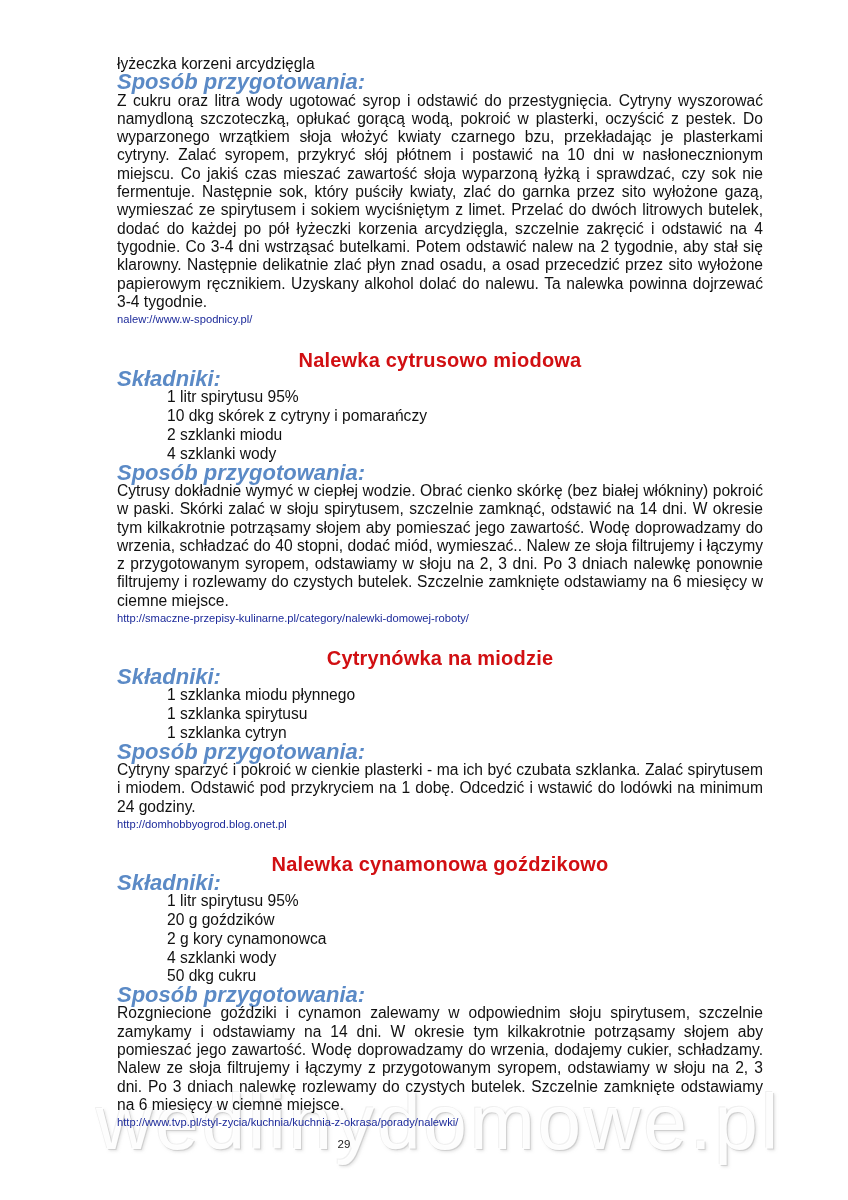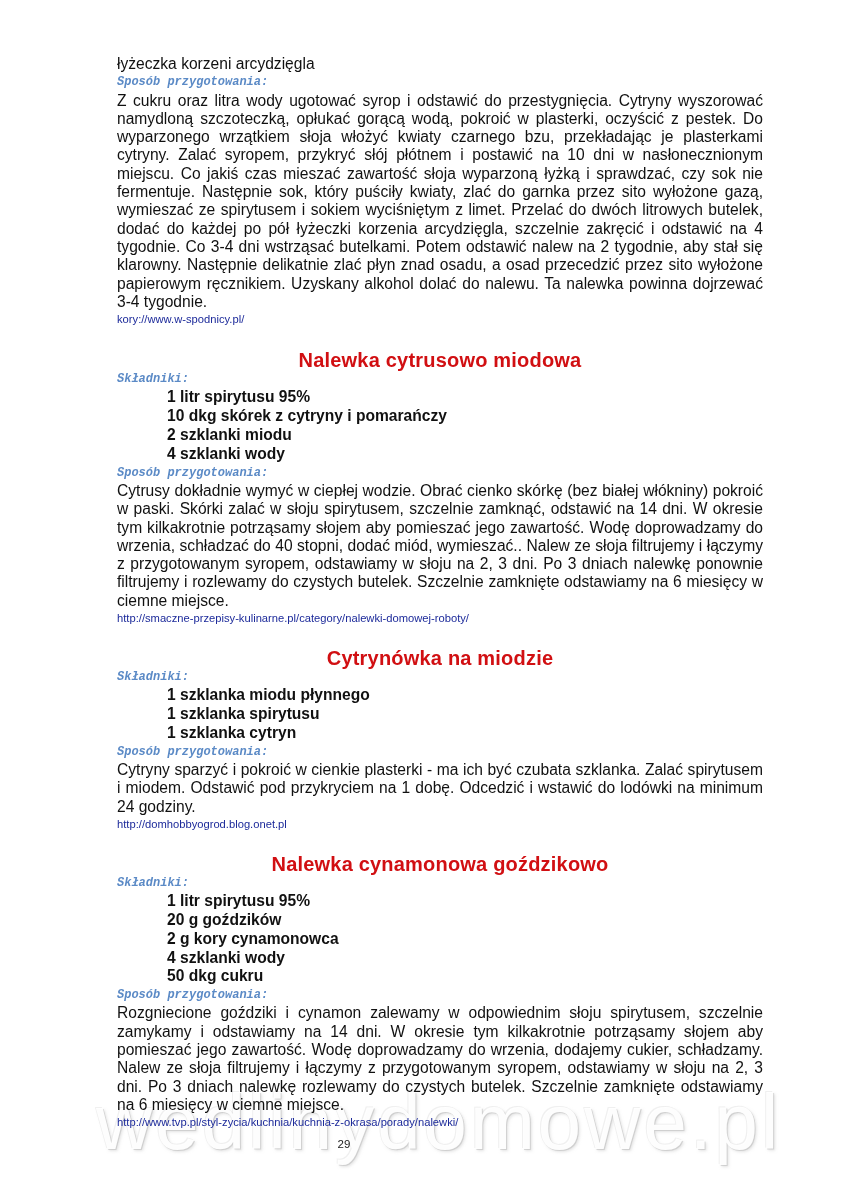--- a/index.html
+++ b/index.html
@@ -5,24 +5,24 @@
   html, body { margin: 0; padding: 0; background: #ffffff; }
   body { width: 848px; height: 1200px; position: relative; overflow: hidden; }
   .page {
     position: absolute; left: 117px; top: 55px; width: 646px;
     font-family: "Liberation Sans", sans-serif;
     font-size: 15.6px; line-height: 18.3px; color: #111111;
   }
   .line { white-space: nowrap; }
   .label {
     color: #5b8ac6; font-weight: bold; font-style: italic;
-    font-size: 12px; line-height: 18.3px; font-family: Liberation Mono, monospace;
+    font-size: 22px; line-height: 18.3px;
   }
   .para { text-align: justify; text-align-last: left; }
-  .ingredients { padding-left: 50px; font-weight: bold; }
+  .ingredients { padding-left: 50px; }
   .ingredients div { line-height: 18.8px; }
   .link {
     display: block; color: #1c2a9a; font-size: 11.2px; line-height: 14px;
     text-decoration: none; margin-top: 1px;
   }
   .title {
     text-align: center; color: #d10f12; font-weight: bold; font-size: 20px;
     line-height: 19px; margin-top: 24px; letter-spacing: 0.2px;
   }
   .watermark {
@@ -44,21 +44,21 @@
 <body>
 
 <div class="watermark">wedlinydomowe.pl</div>
 
 <div class="page">
 
   <section>
     <div class="line">łyżeczka korzeni arcydzięgla</div>
     <div class="label">Sposób przygotowania:</div>
     <div class="para">Z cukru oraz litra wody ugotować syrop i odstawić do przestygnięcia. Cytryny wyszorować namydloną szczoteczką, opłukać gorącą wodą, pokroić w plasterki, oczyścić z pestek. Do wyparzonego wrzątkiem słoja włożyć kwiaty czarnego bzu, przekładając je plasterkami cytryny. Zalać syropem, przykryć słój płótnem i postawić na 10 dni w nasłonecznionym miejscu. Co jakiś czas mieszać zawartość słoja wyparzoną łyżką i sprawdzać, czy sok nie fermentuje. Następnie sok, który puściły kwiaty, zlać do garnka przez sito wyłożone gazą, wymieszać ze spirytusem i sokiem wyciśniętym z limet. Przelać do dwóch litrowych butelek, dodać do każdej po pół łyżeczki korzenia arcydzięgla, szczelnie zakręcić i odstawić na 4 tygodnie. Co 3-4 dni wstrząsać butelkami. Potem odstawić nalew na 2 tygodnie, aby stał się klarowny. Następnie delikatnie zlać płyn znad osadu, a osad przecedzić przez sito wyłożone papierowym ręcznikiem. Uzyskany alkohol dolać do nalewu. Ta nalewka powinna dojrzewać 3-4 tygodnie.</div>
-    <a class="link">kory://www.w-spodnicy.pl/</a>
+    <a class="link">nalew://www.w-spodnicy.pl/</a>
   </section>
 
   <section>
     <div class="title" style="margin-top:25px">Nalewka cytrusowo miodowa</div>
     <div class="label">Składniki:</div>
     <div class="ingredients">
       <div>1 litr spirytusu 95%</div>
       <div>10 dkg skórek z cytryny i pomarańczy</div>
       <div>2 szklanki miodu</div>
       <div>4 szklanki wody</div>

